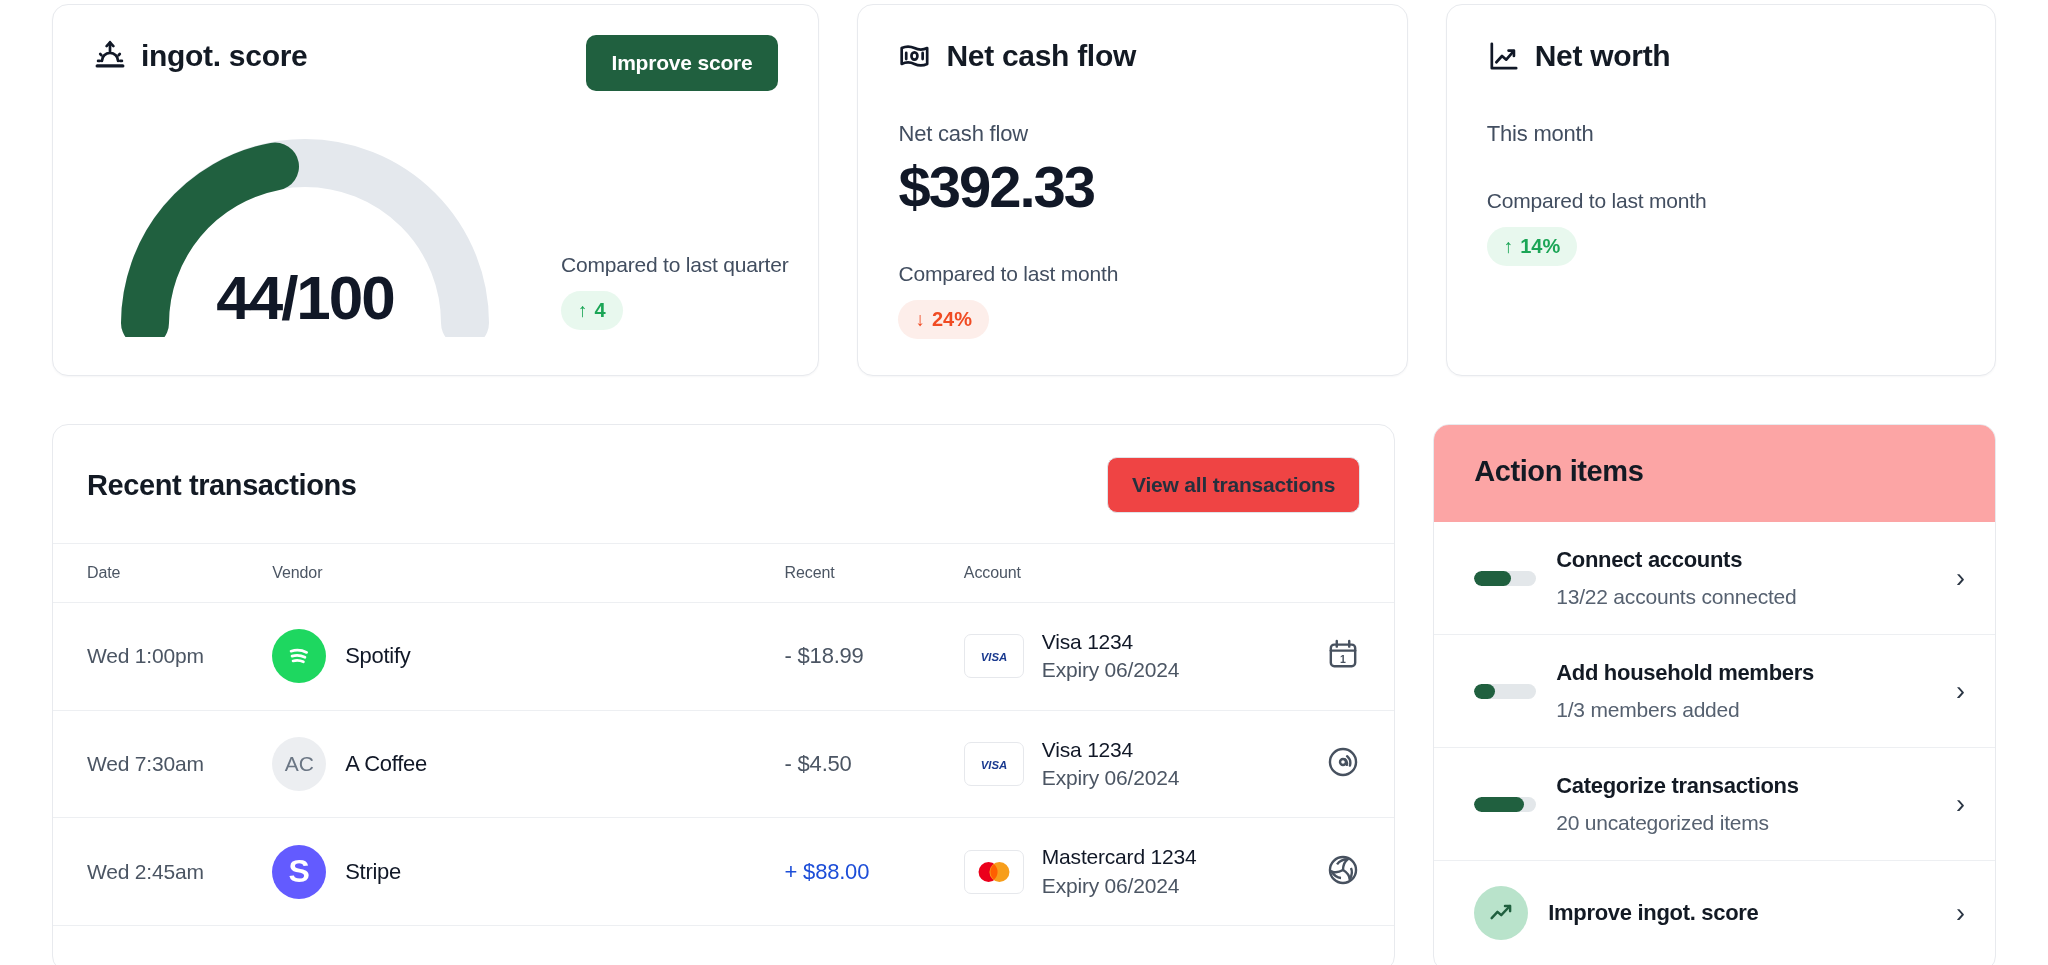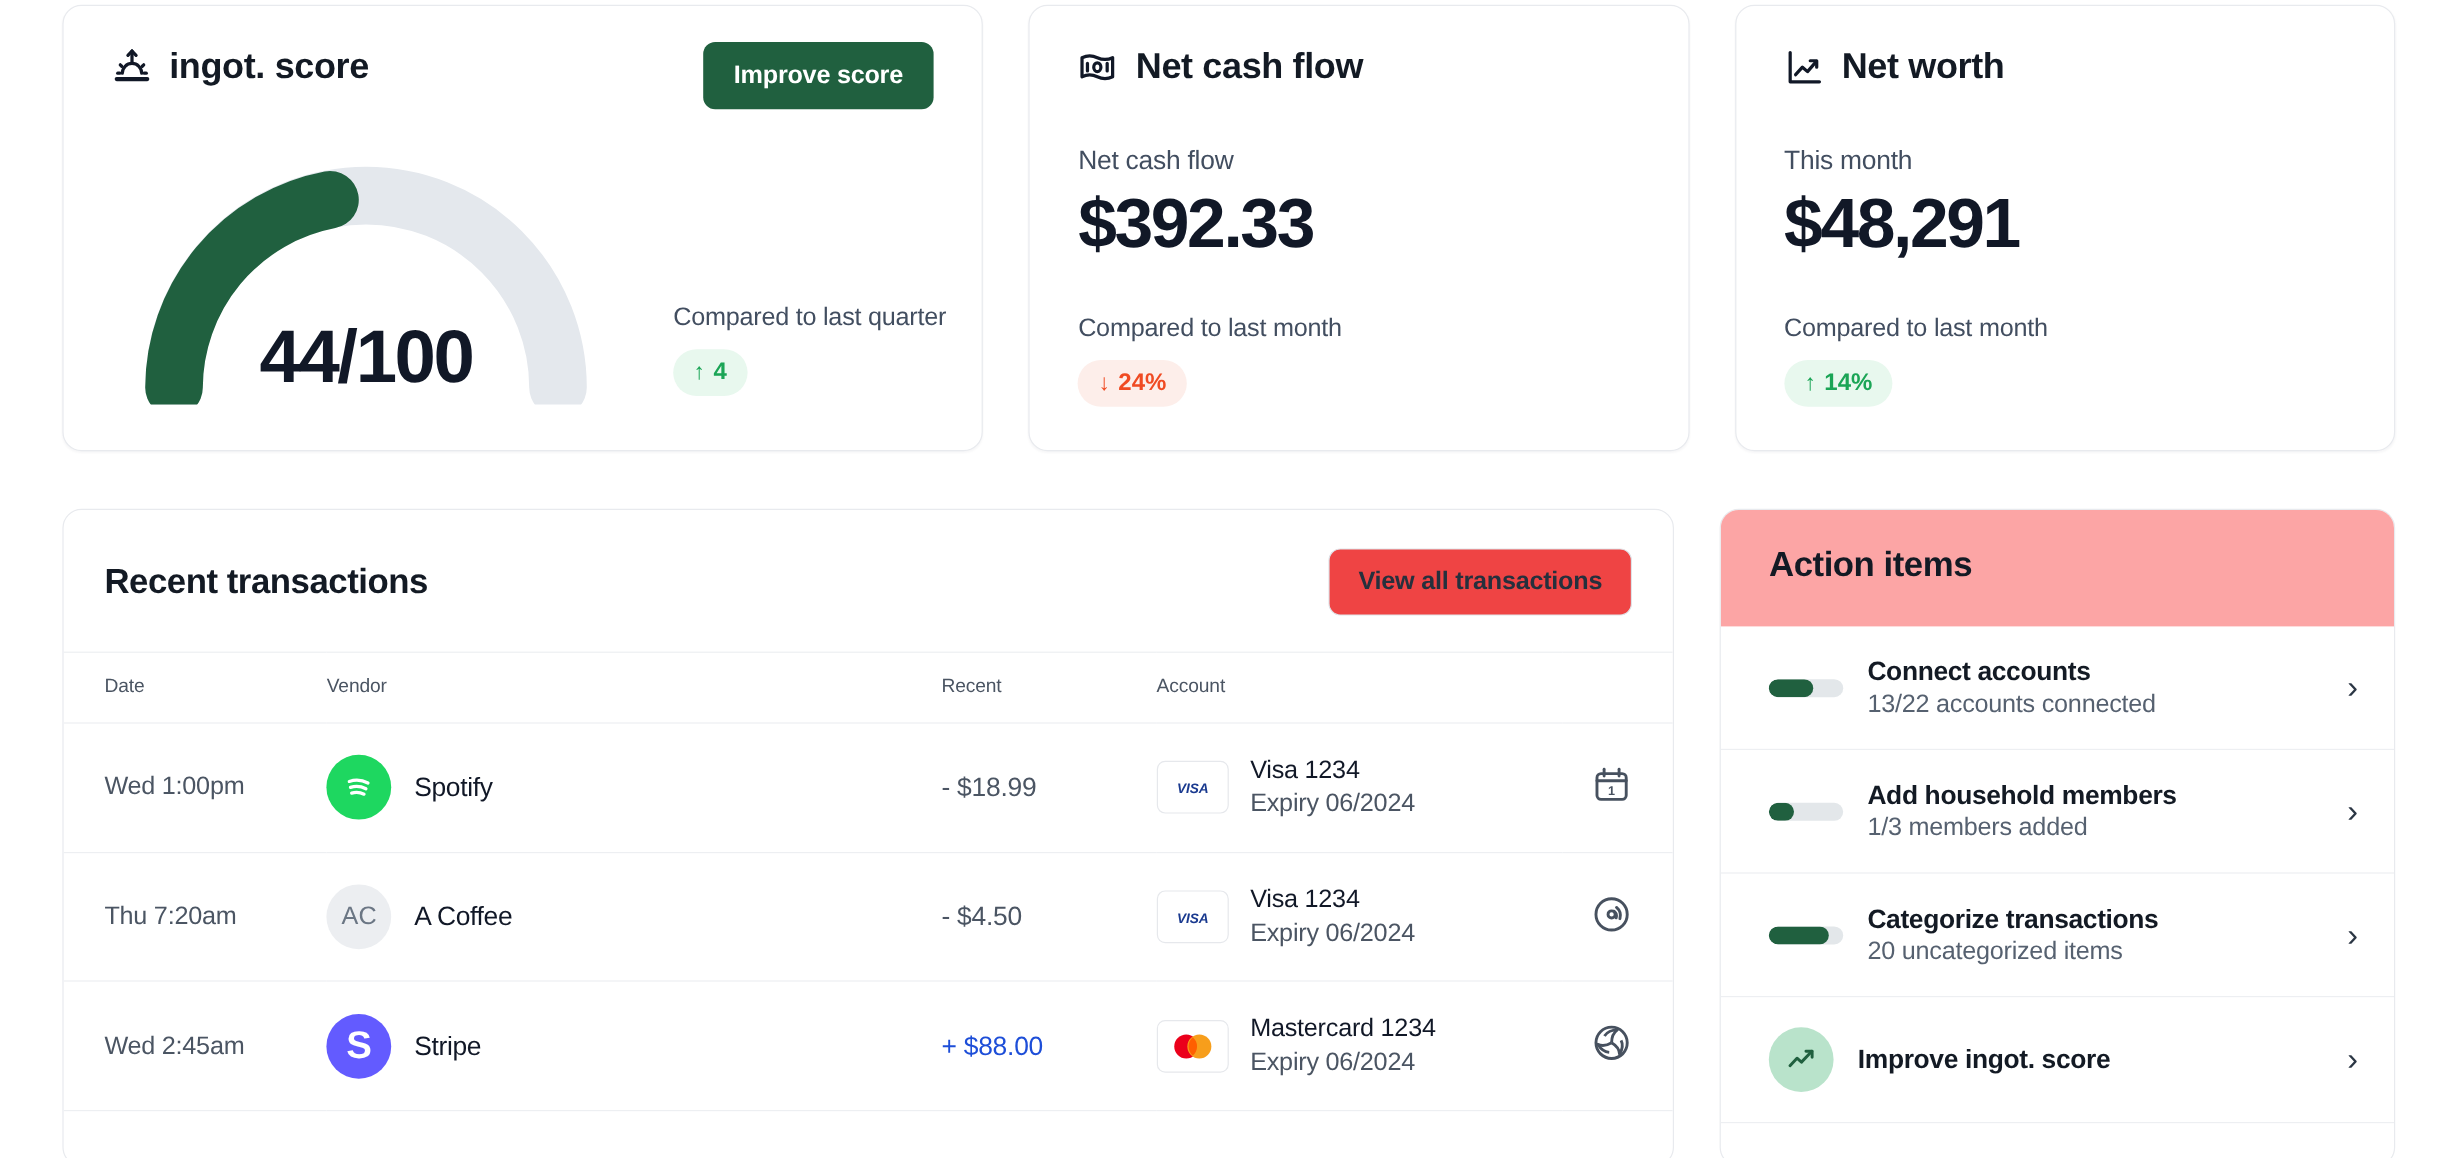--- a/index.html
+++ b/index.html
@@ -102,21 +102,21 @@
 
   
   .act-card { width: 564px; border: 1px solid #e8eaee; border-radius: 16px; background: #fff; overflow: hidden; height: 548px; }
   .act-head { background: #fca5a5; padding: 30px 40px 34px 40px; }
   .act-title { font-size: 29px; font-weight: 700; letter-spacing: -.4px; color: #131a24; }
   .act-item { display: flex; align-items: center; gap: 20px; padding: 25px 30px 25px 40px; border-bottom: 1px solid #edeff2; cursor: pointer; }
   .prog { width: 62px; height: 15px; border-radius: 999px; background: #e3e7ea; flex: 0 0 62px; overflow: hidden; }
   .prog > i { display: block; height: 100%; background: #20603f; border-radius: 999px; }
   .act-txt { flex: 1 1 auto; }
   .act-name { font-size: 22px; font-weight: 700; color: #131a24; letter-spacing: -.3px; }
-  .act-sub { font-size: 21px; color: #566170; letter-spacing: -.2px; margin-top: 2px; }
+  .act-sub { font-size: 21px; color: #566170; letter-spacing: -.2px; margin-top: 12px; }
   .chev { color: #2b3644; font-size: 27px; line-height: 1; }
   .act-badge { width: 54px; height: 54px; border-radius: 50%; background: #b9e3cb; display: flex; align-items: center; justify-content: center; flex: 0 0 54px; }
 </style>
 </head>
 <body>
 
 <div class="page">
 
   <div class="top-row">
 
@@ -182,21 +182,20 @@
         <span class="hicon">
           <svg viewBox="0 0 24 24" width="34" height="34" fill="none" stroke="#111827" stroke-width="1.9" stroke-linecap="round" stroke-linejoin="round">
             <path d="M3.4 3.4v17.2h17.2"></path>
             <path d="M6.6 16.4l4-4.4 3 2.6 5.2-6"></path>
             <path d="M15.2 8.2h3.8v3.8"></path>
           </svg>
         </span>
         <span class="card-title">Net worth</span>
       </div>
       <div class="stat-sub">This month</div>
-      <div class="stat-val">$48,291</div>
       <div class="stat-cmp">Compared to last month</div>
       <div class="badge up">
         <span class="arw">↑</span>
         <span>14%</span>
       </div>
     </div>
   </div>
 
   <div class="bottom-row">
 
@@ -244,21 +243,21 @@
               </td>
               <td class="c-icn"><span class="rowicon"><svg viewBox="0 0 24 24" width="34" height="34" fill="none" stroke="#47515f" stroke-width="1.7" stroke-linecap="round">
                     <rect x="3.4" y="5.4" width="17.2" height="15.2" rx="2.4"></rect>
                     <path d="M3.4 9.6h17.2"></path>
                     <path d="M7.6 2.8v4"></path>
                     <path d="M16.4 2.8v4"></path>
                     <text x="12" y="18" text-anchor="middle" font-family="Liberation Sans, sans-serif" font-size="7.4" font-weight="700" fill="#47515f" stroke="none">1</text>
                   </svg></span></td>
             </tr>
             <tr>
-              <td class="c-date"><span class="td-date">Thu 7:20am</span></td>
+              <td class="c-date"><span class="td-date">Wed 7:30am</span></td>
               <td class="c-vend">
                 <div class="vend-cell">
                   <span class="avatar initials">AC</span>
                   <span class="vend-name">A Coffee</span>
                 </div>
               </td>
               <td class="c-amt"><span class="td-amt ">- $4.50</span></td>
               <td class="c-acct">
                 <div class="acct-cell">
                   <span class="cardlogo">

